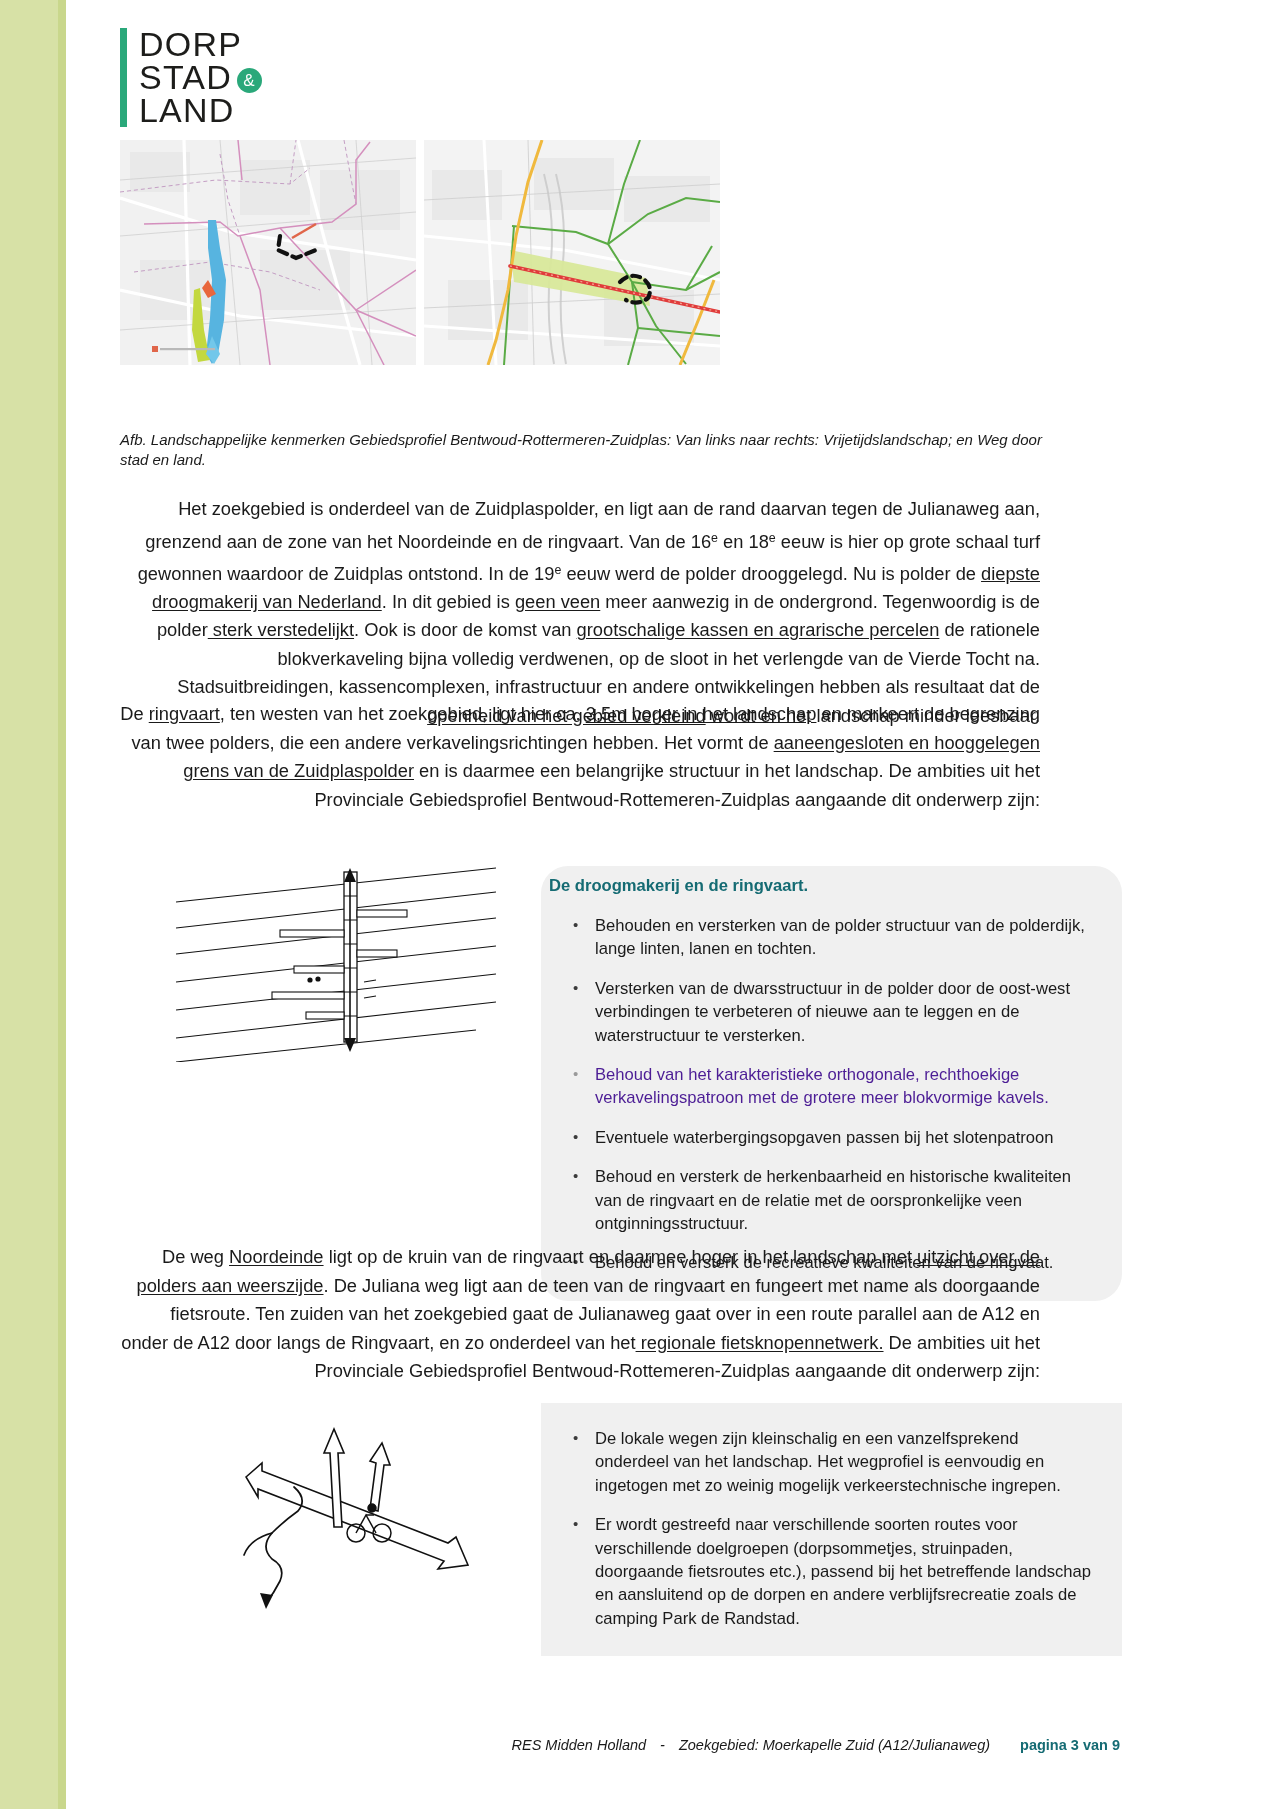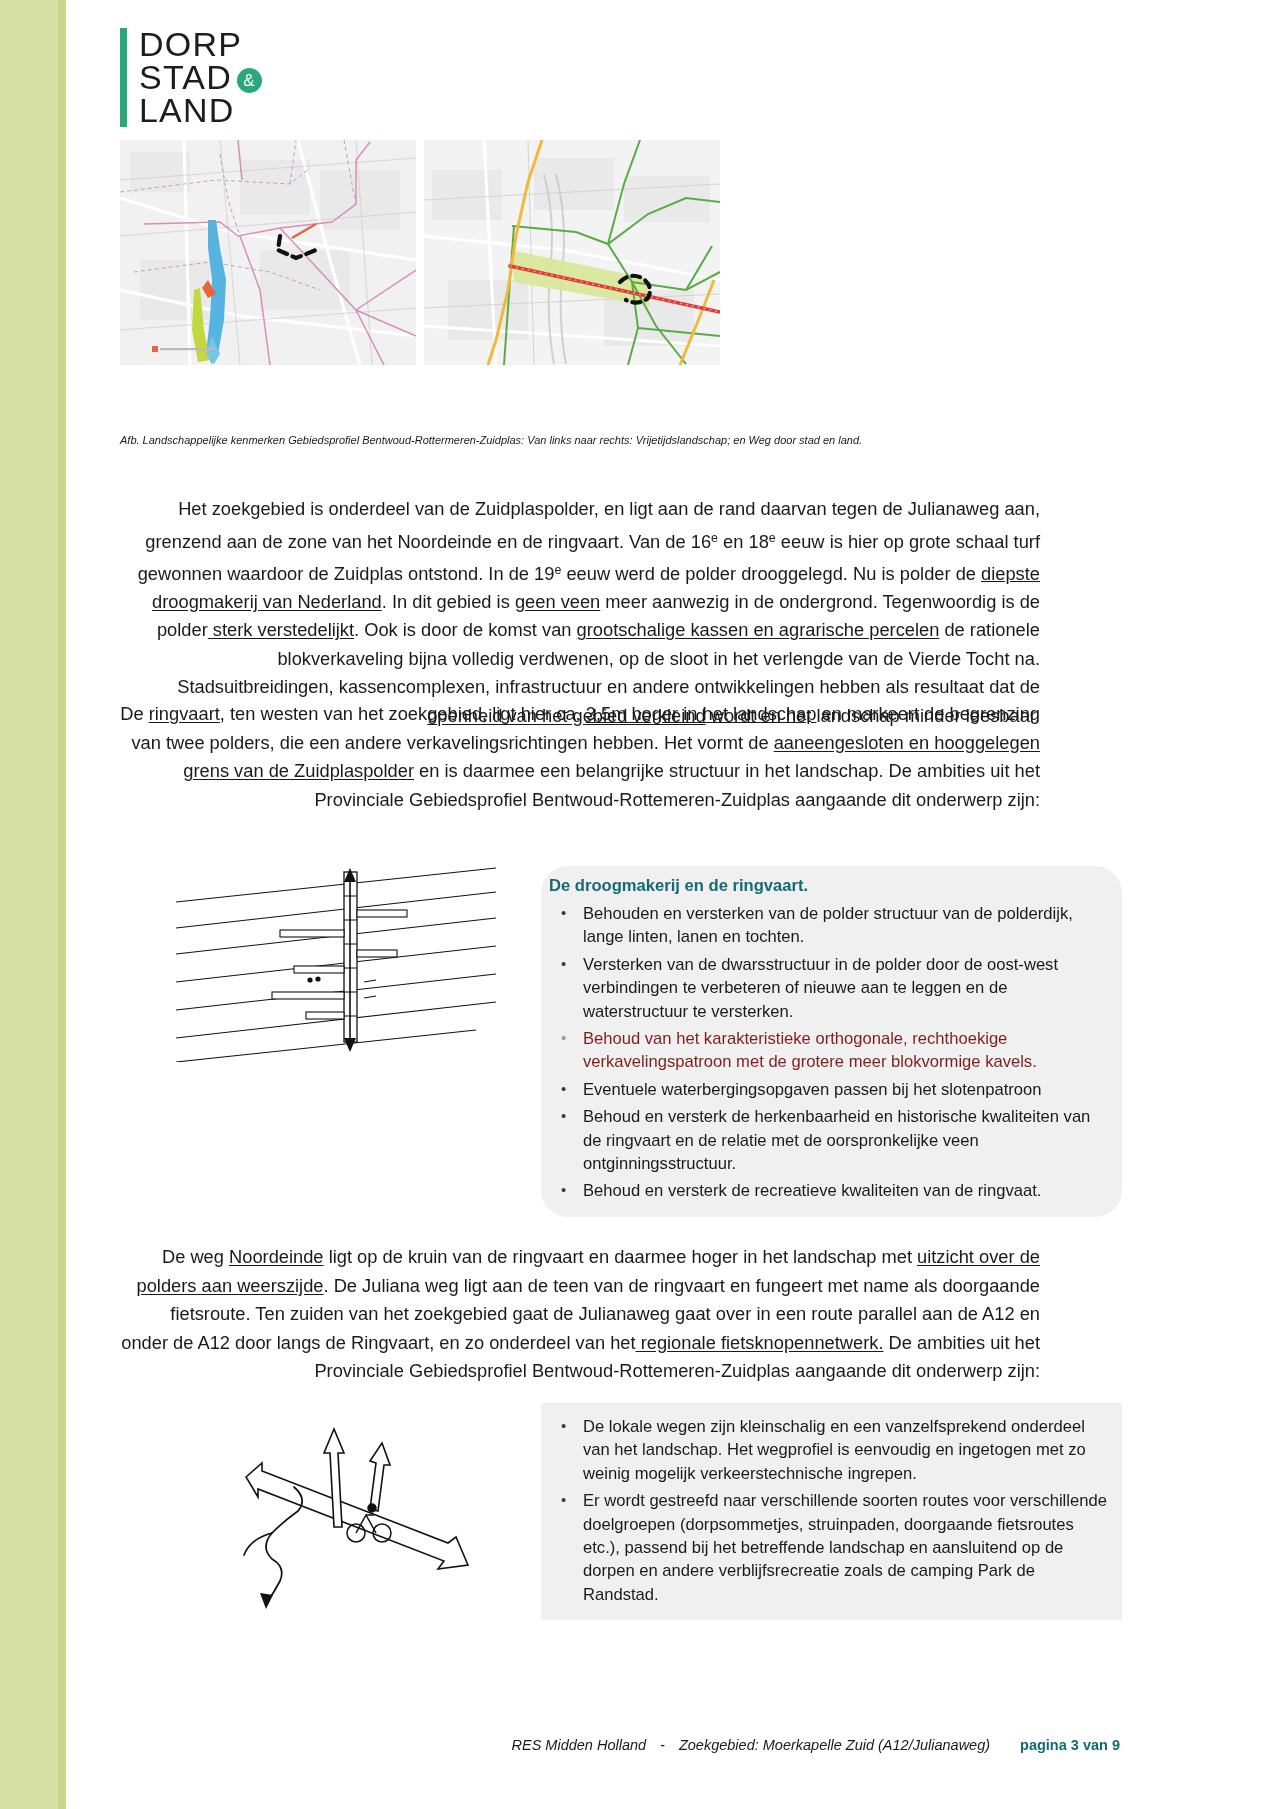--- a/index.html
+++ b/index.html
@@ -87,21 +87,21 @@
     background: #f2f2f2;
     position: relative;
     overflow: hidden;
   }
   .fig svg { display: block; }
 
   .caption {
     position: absolute;
     left: 54px; top: 430px;
     width: 930px;
-    font-size: 11px;
+    font-size: 15px;
     line-height: 20px;
     font-style: italic;
     color: #1a1a1a;
   }
 
   
   .para {
     position: absolute;
     left: 54px;
     width: 920px;
@@ -133,30 +133,30 @@
     margin: 0;
     padding: 0;
     list-style: none;
   }
   .callout li {
     position: relative;
     padding-left: 30px;
     font-size: 16.6px;
     line-height: 23.4px;
     color: #1a1a1a;
-    margin: 4px;
+    margin: 16px;
   }
   .callout li::before {
     content: "•";
     position: absolute;
     left: 8px; top: -1px;
     font-size: 15px;
     color: #3b3b3b;
   }
-  .callout li.muted { color: #7f1d1d; }
+  .callout li.muted { color: #4c1d95; }
   .callout li.muted::before { color: #9a9a9a; }
 
   #callout-1 { left: 475px; top: 866px; width: 563px; padding: 8px 10px 10px 8px; border-radius: 27px; }
   #callout-2 { left: 475px; top: 1403px; width: 563px; padding: 8px 10px 10px 8px; }
 
   
   .sketch { position: absolute; }
   #sketch-1 { left: 110px; top: 862px; width: 320px; height: 200px; }
   #sketch-2 { left: 150px; top: 1415px; width: 290px; height: 195px; }
 

